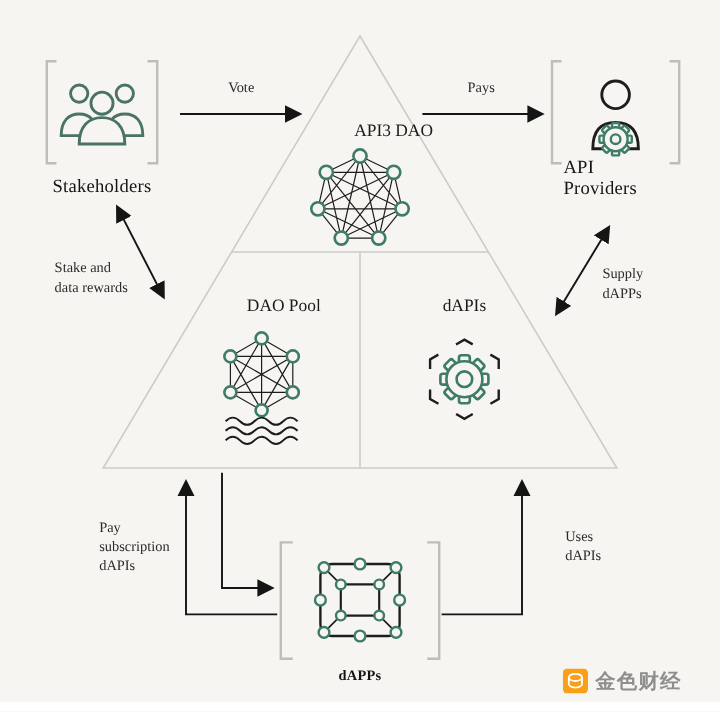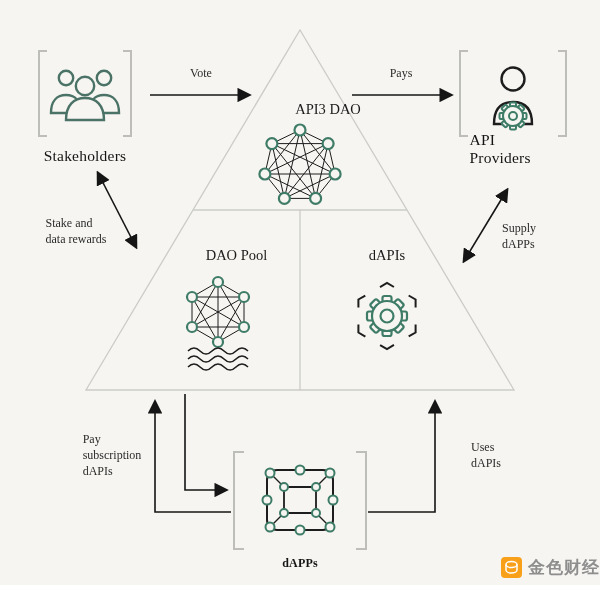--- a/index.html
+++ b/index.html
@@ -11,21 +11,21 @@
   .stage svg.layer { position:absolute; left:0; top:0; }
   .lbl {
     position:absolute; transform:translateX(-50%);
     text-align:left; white-space:pre-line; color:#1d1d1d;font-family:Liberation Serif, serif;
   }
   .edge-lbl { font-size:12px; line-height:1.32; color:#2b2b2b; }
   .node-lbl { font-size:15.5px; letter-spacing:.2px; color:#141414; }
   .section-lbl { font-size:14.5px; color:#1a1a1a; }
   .dapps-lbl { font-size:12px; font-weight:bold; }
   .watermark {
-    position:absolute; right:0; top:556px;
+    position:absolute; right:32px; top:556px;
     display:flex; align-items:center; gap:6px;text-align:center;
   }
   .watermark .brand {
     font-size:17px; font-weight:bold; color:#8e8e8e; letter-spacing:1px;
   }
   .bottom-strip {
     position:absolute; left:0; bottom:0; width:600px; height:8px; background:#ffffff;
   }
 </style>
 </head>

